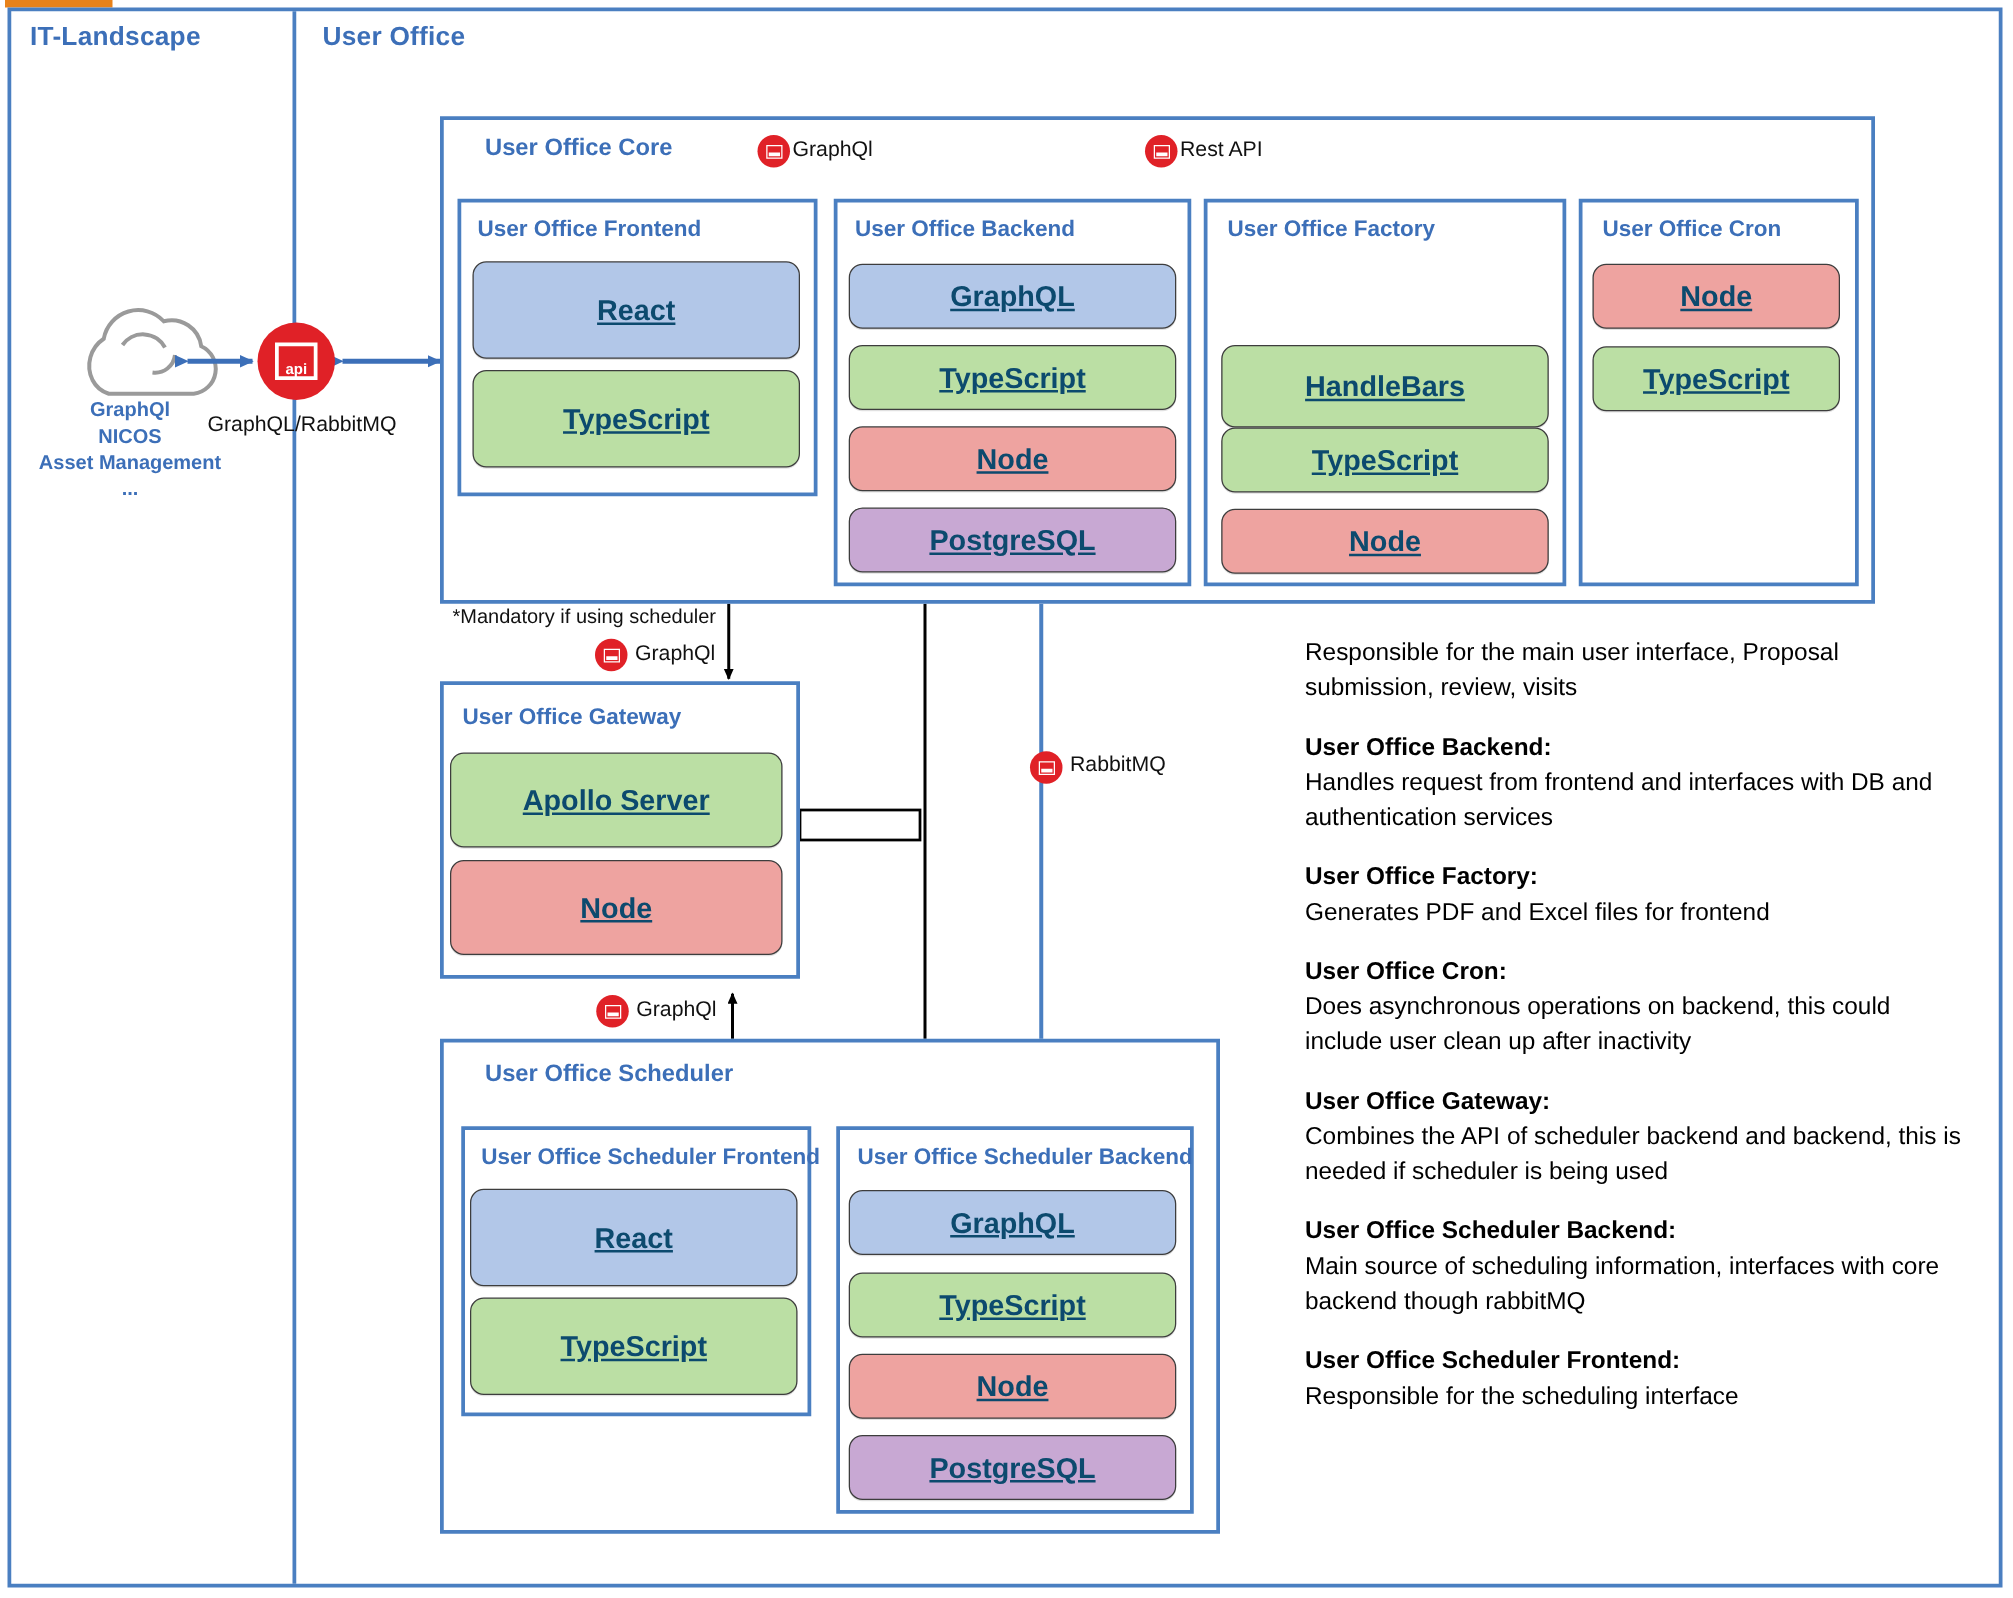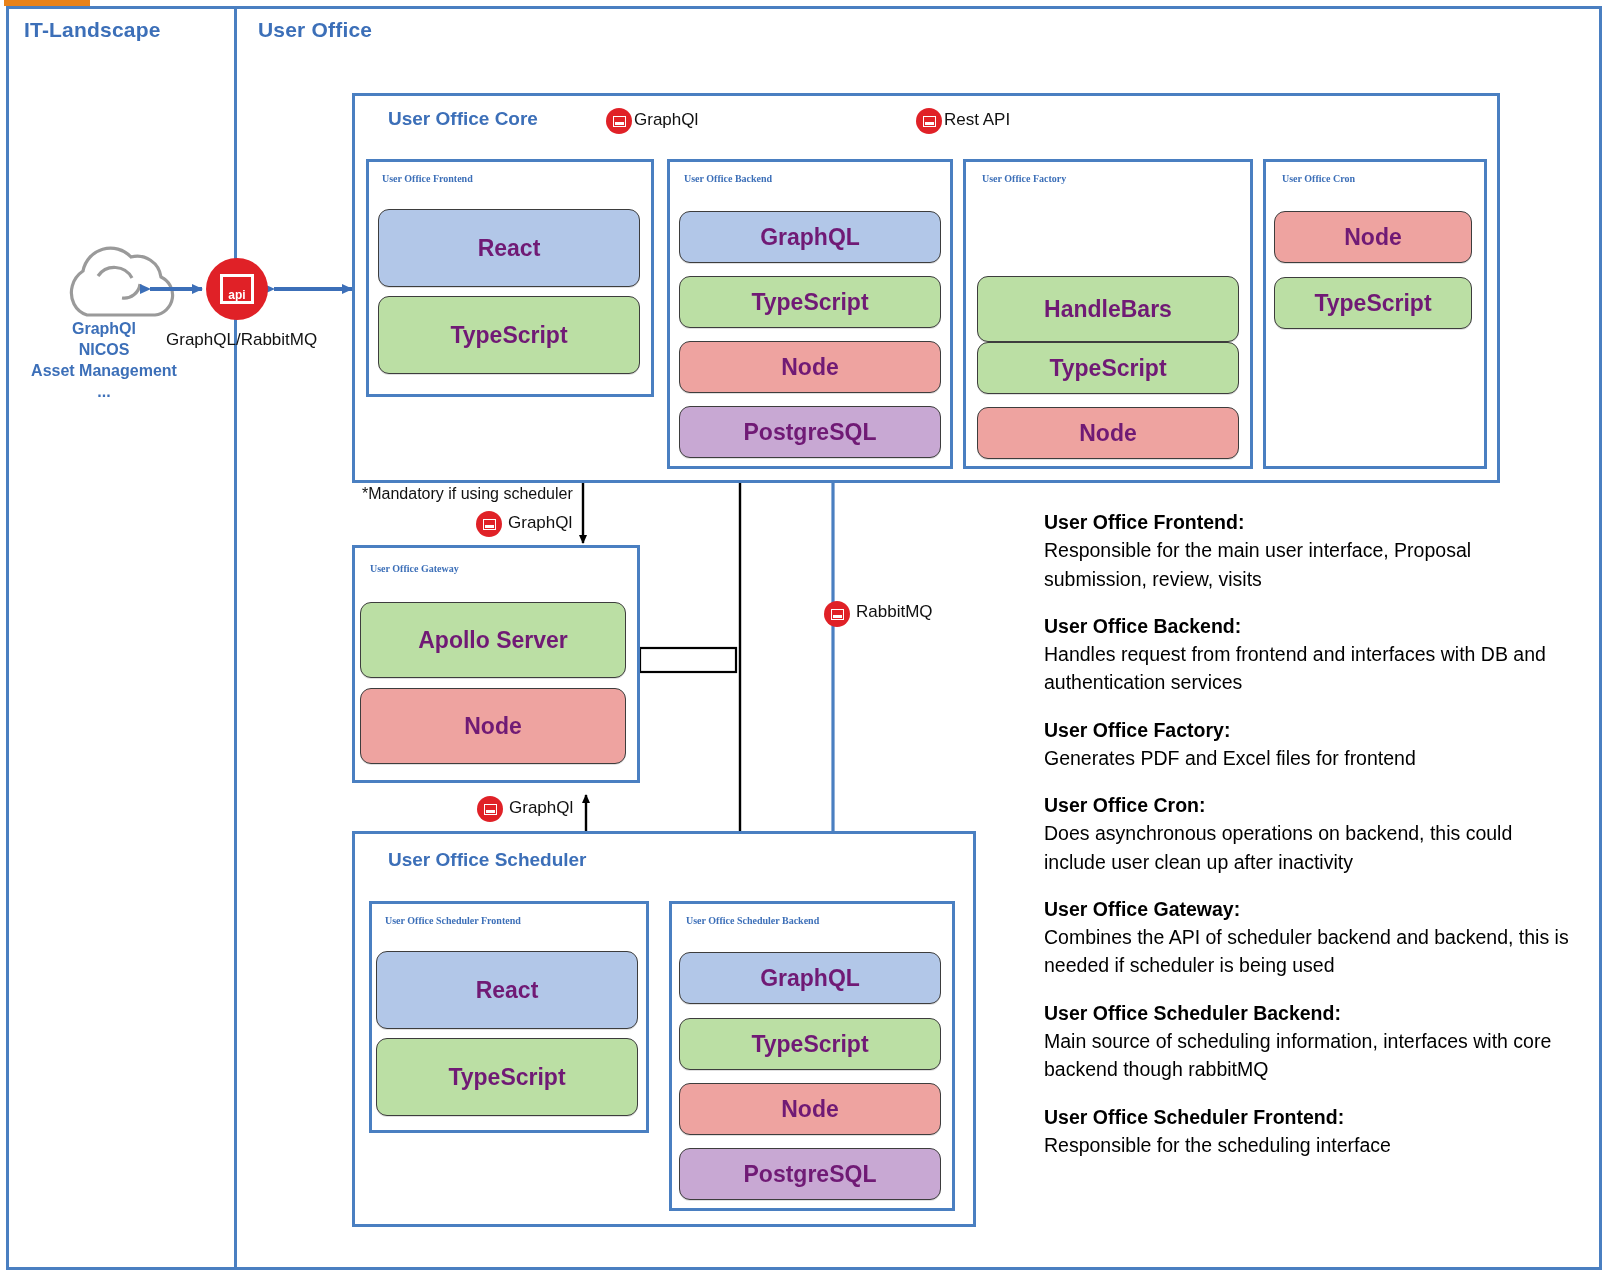--- a/index.html
+++ b/index.html
@@ -10,25 +10,25 @@
 
   .outer-frame{position:absolute;left:6px;top:6px;width:1596px;height:1264px;border:3px solid #4a7fc1;box-sizing:border-box;}
 
   .col-divider{position:absolute;top:6px;width:0;border-left:3px solid #4a7fc1;}
 
   .zone-title{position:absolute;color:#3c6fb8;font-weight:bold;font-size:21px;letter-spacing:.2px;white-space:nowrap;}
 
   .box{position:absolute;border:3px solid #4a7fc1;box-sizing:border-box;background:#ffffff;}
   .box-label{position:absolute;color:#3c6fb8;font-weight:bold;white-space:nowrap;}
   .box-label.big{font-size:19px;}
-  .box-label.mid{font-size:10px;font-family:Liberation Serif, serif;}
+  .box-label.mid{font-size:18px;}
 
   .tech{position:absolute;border:1.6px solid #3d3d3d;border-radius:11px;box-sizing:border-box;
-        display:flex;align-items:center;justify-content:center;font-weight:bold;font-size:23px;color:#701a75;
-        box-shadow:0 1px 0 rgba(0,0,0,.12);}
+        display:flex;align-items:center;justify-content:center;font-weight:bold;font-size:23px;color:#0c4a6e;
+        box-shadow:0 1px 0 rgba(0,0,0,.12);text-decoration:underline;}
   .t-blue{background:#b2c7e8;}
   .t-green{background:#bbdfa4;}
   .t-red{background:#eea3a0;}
   .t-purple{background:#c8a8d3;}
 
   .api-badge{position:absolute;width:26px;height:26px;border-radius:50%;background:#e02127;
              display:flex;align-items:center;justify-content:center;}
   .api-badge .glyph{width:13px;height:11px;border:1.6px solid #ffffff;box-sizing:border-box;
                     display:flex;align-items:flex-end;justify-content:center;background:transparent;}
   .api-badge .glyph i{display:block;width:9px;height:2.5px;background:#fff;margin-bottom:1px;font-style:normal;}
@@ -199,21 +199,20 @@
 
   <div class="box" style="left:669px;top:901px;width:286px;height:310px;"></div>
   <div class="box-label mid" style="left:686px;top:915px;">User Office Scheduler Backend</div>
   <div class="tech t-blue" style="left:679px;top:952px;width:262px;height:52px;">GraphQL</div>
   <div class="tech t-green" style="left:679px;top:1018px;width:262px;height:52px;">TypeScript</div>
   <div class="tech t-red" style="left:679px;top:1083px;width:262px;height:52px;">Node</div>
   <div class="tech t-purple" style="left:679px;top:1148px;width:262px;height:52px;">PostgreSQL</div>
 
   <div class="desc">
     <div class="blk">
-      <h4>User Office Frontend:</h4>
       <p>Responsible for the main user interface, Proposal submission, review, visits</p>
     </div>
     <div class="blk">
       <h4>User Office Backend:</h4>
       <p>Handles request from frontend and interfaces with DB and authentication services</p>
     </div>
     <div class="blk">
       <h4>User Office Factory:</h4>
       <p>Generates PDF and Excel files for frontend</p>
     </div>

